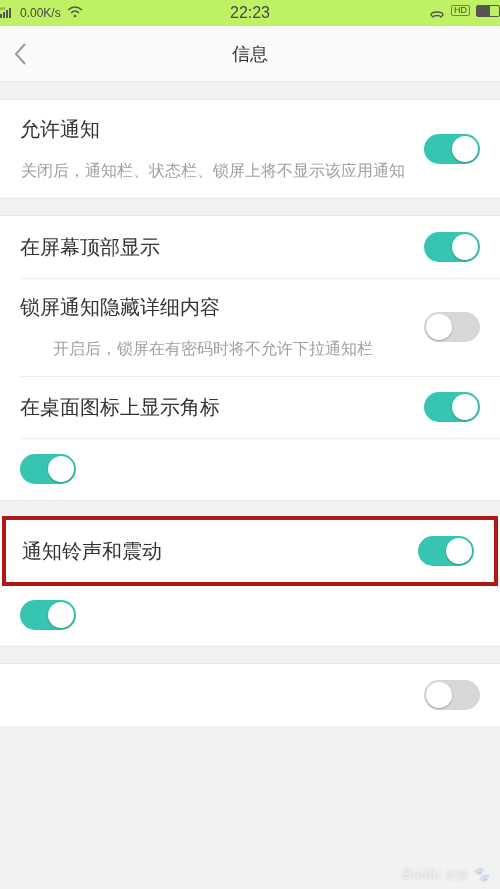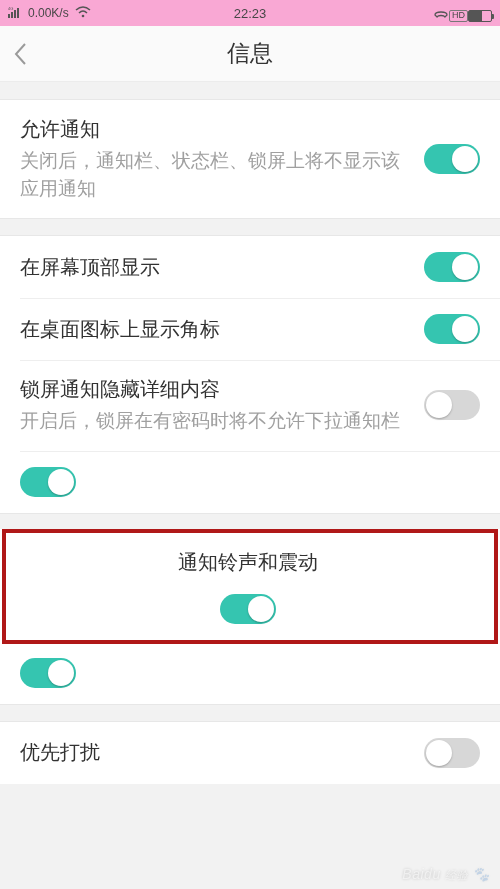--- a/index.html
+++ b/index.html
@@ -1,39 +1,39 @@
 <!DOCTYPE html>
 <html><head>
 <meta charset="utf-8">
 <style>
   * { margin: 0; padding: 0; box-sizing: border-box; -webkit-font-smoothing: antialiased; }
   html, body { width: 500px; height: 889px; overflow: hidden; background: #f2f2f2; font-family: -apple-system, "Helvetica Neue", Arial, "PingFang SC", "Microsoft YaHei", sans-serif; }
-  .status-bar { height: 26px; background: #f9a8d4; display: flex; align-items: center; padding: 0 8px; font-size: 12px; color: #474747; position: relative; }
+  .status-bar { height: 26px; background: #bef264; display: flex; align-items: center; padding: 0 0; font-size: 12px; color: #474747; position: relative; }
   .status-left { display: flex; align-items: center; gap: 6px; }
-  .status-time { position: absolute; left: 50%; transform: translateX(-50%); font-size: 13px; }
-  .status-right { margin-left: auto; display: flex; align-items: flex-end; }
+  .status-time { position: absolute; left: 50%; transform: translateX(-50%); font-size: 16px; }
+  .status-right { margin-left: auto; display: flex; align-items: flex-start; gap: 6px; }
   .hd-badge { font-size: 9px; border: 1px solid #777; padding: 0 2px; border-radius: 2px; line-height: 1.1; }
   .battery { width: 24px; height: 12px; border: 1.2px solid #555; border-radius: 2px; position: relative; }
   .battery::after { content: ""; position: absolute; right: -3px; top: 3px; width: 2px; height: 5px; background: #555; border-radius: 0 1px 1px 0; }
   .battery i { display: block; width: 60%; height: 100%; background: #555; }
 
   .header { height: 56px; background: #fafafa; display: flex; align-items: center; justify-content: center; position: relative; border-bottom: 1px solid #ececec; }
   .back-btn { position: absolute; left: 12px; top: 0; height: 56px; width: 40px; display: flex; align-items: center; }
   .back-btn svg { stroke: #9a9a9a; }
-  .header-title { font-size: 23px; color: #333; font-weight: 400; }
+  .header-title { font-size: 18px; color: #333; font-weight: 400; }
 
   .divider { height: 18px; background: #f2f2f2; border-top: 1px solid #e7e7e7; border-bottom: 1px solid #e7e7e7; }
   .divider.first { border-top: none; height: 18px; }
 
   .group { background: #fff; }
   .row { padding: 16px 20px 16px 20px; display: flex; align-items: center; gap: 18px; position: relative; }
   .row + .row::before { content: ""; position: absolute; left: 20px; right: 0; top: 0; height: 1px; background: #eee; }
   .row-text { flex: 1; min-width: 0; }
   .row-title { font-size: 20px; color: #323232; line-height: 1.35; }
-  .row-sub { font-size: 19px; color: #a0a0a0; margin-top: 4px; line-height: 1.45; }
+  .row-sub { font-size: 16px; color: #a0a0a0; margin-top: 16px; line-height: 1.45; text-align: center; }
 
   .toggle { width: 56px; height: 30px; border-radius: 30px; position: relative; flex-shrink: 0; }
   .toggle .knob { position: absolute; top: 2px; width: 26px; height: 26px; border-radius: 50%; background: #fff; box-shadow: 0 1px 2px rgba(0,0,0,0.25); }
   .toggle.on { background: #35c5b0; }
   .toggle.on .knob { right: 2px; }
   .toggle.off { background: #d7d7d7; }
   .toggle.off .knob { left: 2px; }
 
   .highlight-box { border: 4px solid #b01818; margin: -2px 2px; }
 
@@ -111,68 +111,67 @@
   <div class="row">
     <div class="row-text">
         <div class="row-title">在屏幕顶部显示</div>
       </div>
     <div class="toggle on">
         <div class="knob"></div>
       </div>
   </div>
   <div class="row">
     <div class="row-text">
-        <div class="row-title">在桌面图标上显示角标</div>
-      </div>
-    <div class="toggle on">
+      <div class="row-title">锁屏通知隐藏详细内容</div>
+      <div class="row-sub">开启后，锁屏在有密码时将不允许下拉通知栏</div>
+    </div>
+    <div class="toggle off">
         <div class="knob"></div>
       </div>
   </div>
   <div class="row">
     <div class="row-text">
-      <div class="row-title">锁屏通知隐藏详细内容</div>
-      <div class="row-sub">开启后，锁屏在有密码时将不允许下拉通知栏</div>
-    </div>
-    <div class="toggle off">
+        <div class="row-title">在桌面图标上显示角标</div>
+      </div>
+    <div class="toggle on">
         <div class="knob"></div>
       </div>
   </div>
   <div class="row">
     <div class="toggle on">
         <div class="knob"></div>
       </div>
   </div>
 </div>
 
 <div class="divider"></div>
 
 <div class="group">
   <div class="highlight-box">
-    <div class="row" style="padding-left:16px;flex-direction:column;">
+    <div class="row" style="padding-left:16px;">
       <div class="row-text">
           <div class="row-title">通知铃声和震动</div>
         </div>
       <div class="toggle on">
           <div class="knob"></div>
         </div>
     </div>
   </div>
   <div class="row">
     <div class="toggle on">
         <div class="knob"></div>
       </div>
   </div>
 </div>
 
 <div class="divider"></div>
 
 <div class="group">
   <div class="row">
     <div class="row-text">
-      <div class="row-title">优先打扰</div>
     </div>
     <div class="toggle off">
         <div class="knob"></div>
       </div>
   </div>
 </div>
 
 <div class="watermark">
   <span>Baidu</span> <small>经验</small><span class="paw">🐾</span>
 </div>

